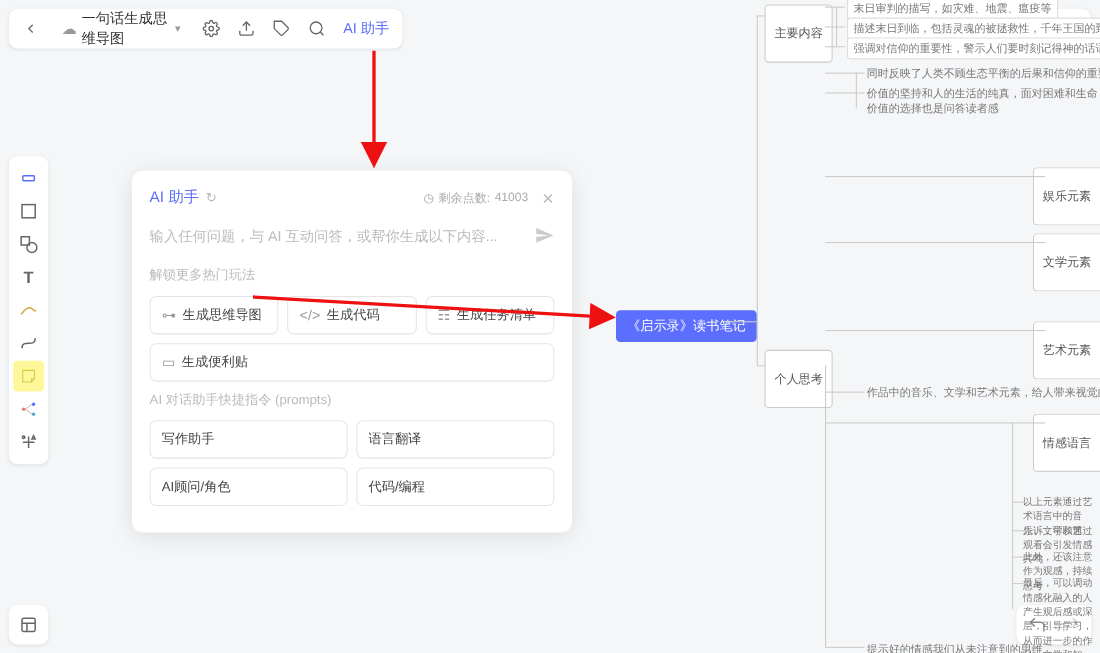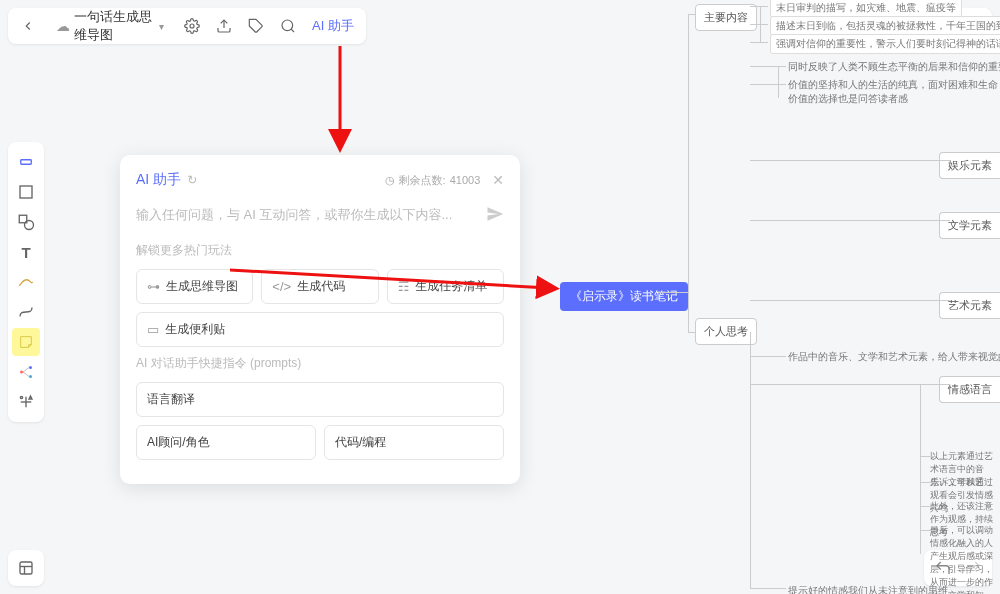--- a/index.html
+++ b/index.html
@@ -31,21 +31,21 @@
 .p-input input::placeholder{color:#bbb}
 .p-send{position:absolute;right:0;top:4px;color:#ccc;cursor:pointer}
 .p-label{color:#bbb;font-size:12px;margin-bottom:10px}
 .p-row{display:flex;gap:8px;margin-bottom:8px}
 .chip{flex:1;border:1px solid #e5e5e5;border-radius:6px;padding:8px 10px;font-size:12px;color:#444;display:flex;align-items:center;gap:6px;cursor:pointer;background:#fff}
 .chip-solo{width:calc(33.33% - 5px)}
 .chip-icon{color:#999;font-size:13px;flex-shrink:0}
 
 .mm{position:absolute;left:560px;top:0;right:0;bottom:0}
 .mm-root{position:absolute;left:0;top:282px;background:#5b6efd;color:#fff;font-size:12px;padding:6px 10px;border-radius:4px;white-space:nowrap}
-.mm-node{position:absolute;border:1px solid #ccc;border-radius:4px;background:#fff;font-size:11px;padding:5px 8px;color:#555;white-space:nowrap}
+.mm-node{position:absolute;border:1px solid #ccc;border-radius:4px;background:#fff;font-size:11px;padding:18px 8px;color:#555;white-space:nowrap}
 .mm-leaf{position:absolute;font-size:10px;color:#777;white-space:nowrap}
 .mm-line{position:absolute;background:#ccc}
 
 .arrow{position:absolute;pointer-events:none}
 svg{display:block}
 </style>
 </head>
 <body>
 
 <div class="topbar">
@@ -211,20 +211,23 @@
       </div>
   </div>
   <div class="p-row">
     <div class="chip chip-solo">
         <span class="chip-icon">▭</span>
         <span>生成便利贴</span>
       </div>
   </div>
   <div class="p-label" style="margin-top:0">AI 对话助手快捷指令 (prompts)</div>
   <div class="p-row">
+    <div class="chip">
+        <span>写作助手</span>
+      </div>
     <div class="chip">
         <span>语言翻译</span>
       </div>
   </div>
   <div class="p-row">
     <div class="chip">
         <span>AI顾问/角色</span>
       </div>
     <div class="chip">
         <span>代码/编程</span>

